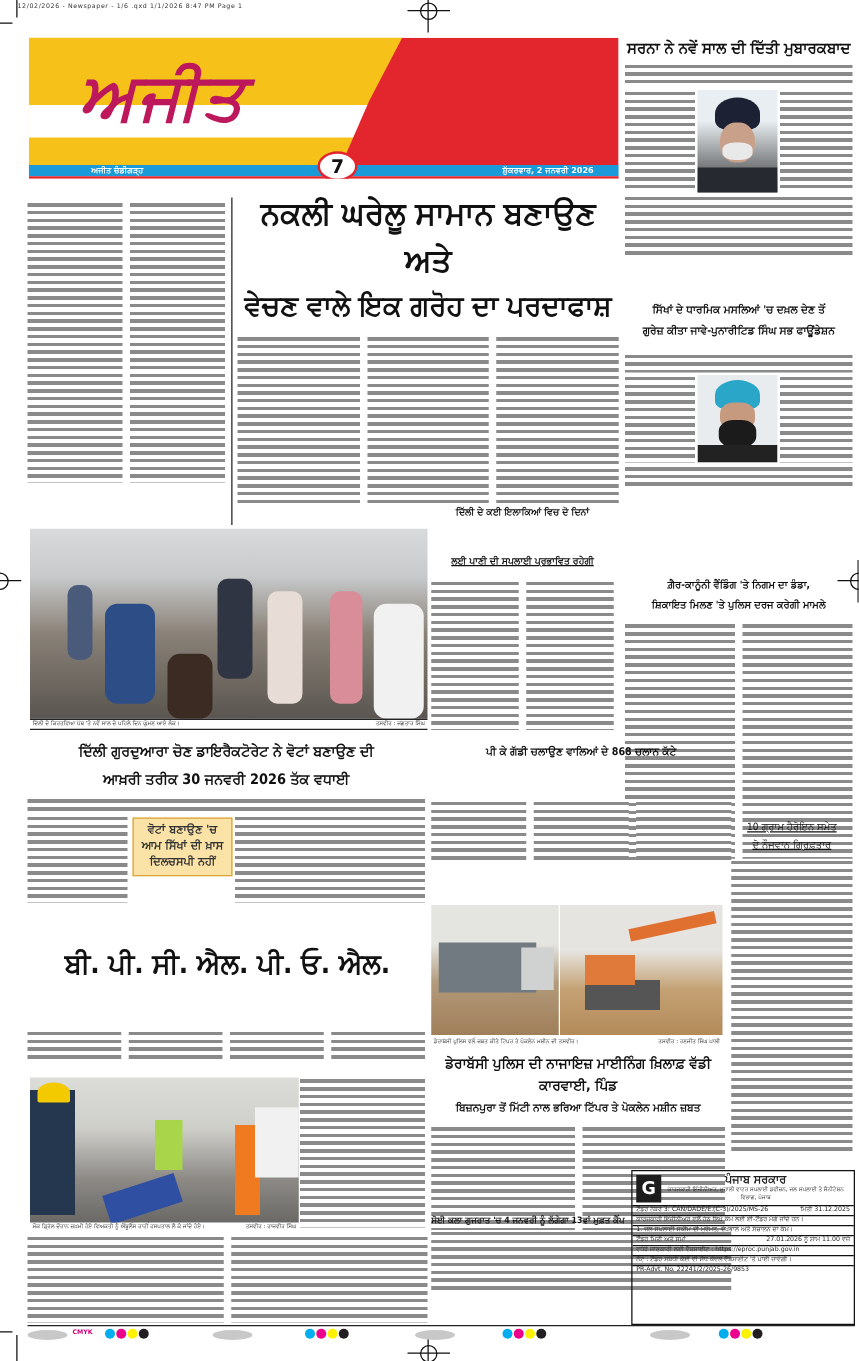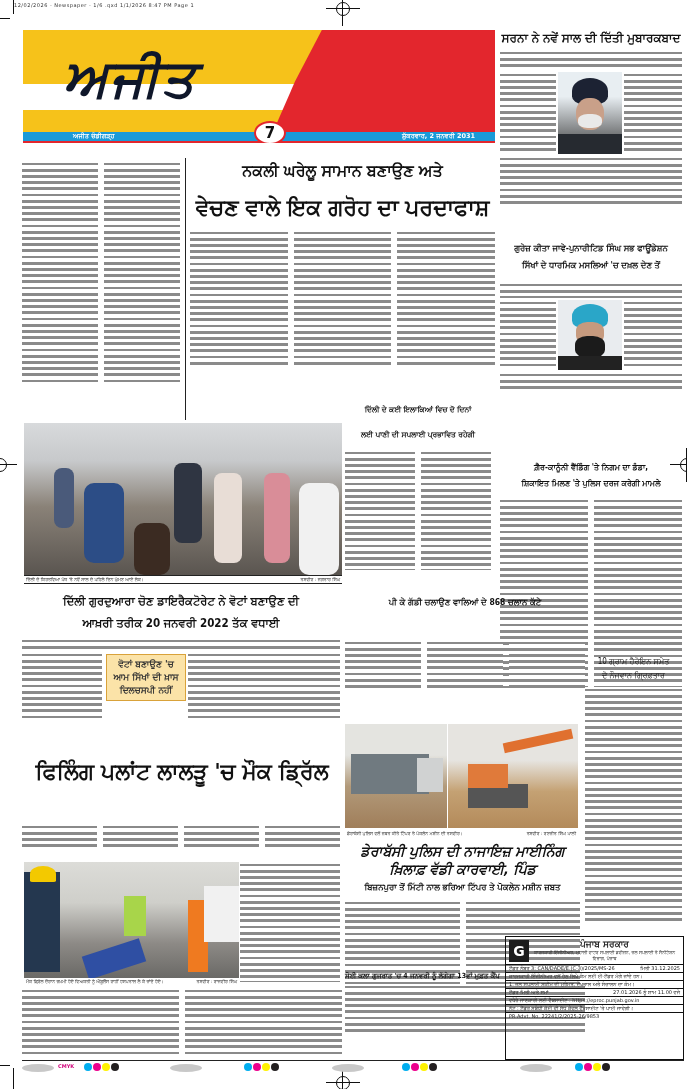--- a/index.html
+++ b/index.html
@@ -13,21 +13,21 @@
   .crop-v{width:1px;background:#111;}
   .crop-h{height:1px;background:#111;}
 
   
   .mast{left:23px;top:30px;width:472px;height:113px;overflow:hidden;}
   .mast .yellow{position:absolute;left:0;top:0;width:300px;height:102px;background:#f6c21a;}
   .mast .white-band{position:absolute;left:0;top:54px;width:300px;height:26px;background:#fff;}
   .mast .red{position:absolute;left:250px;top:0;width:222px;height:102px;background:#e3262d;clip-path:polygon(22% 0,100% 0,100% 100%,0 100%,10% 50%);}
   .mast .blue{position:absolute;left:0;top:102px;width:472px;height:9px;background:#1a9ad8;}
   .mast .redline{position:absolute;left:0;top:111px;width:472px;height:2px;background:#e3262d;}
-  .brand-left{position:absolute;left:40px;top:18px;font-size:52px;font-weight:bold;color:#0f172a;font-style:italic;letter-spacing:2px;font-family:"DejaVu Sans",sans-serif;}
+  .brand-left{position:absolute;left:40px;top:18px;font-size:52px;font-weight:bold;color:#be185d;font-style:italic;letter-spacing:2px;font-family:"DejaVu Sans",sans-serif;}
   .brand-right{position:absolute;left:300px;top:2px;font-size:78px;font-weight:bold;color:#111;font-family:"DejaVu Sans",sans-serif;}
   .edition{position:absolute;left:50px;top:102px;font-size:6.5px;color:#fff;font-weight:bold;line-height:9px;}
   .dateline{position:absolute;right:20px;top:102px;font-size:6.5px;color:#fff;font-weight:bold;line-height:9px;}
   .pagenum{position:absolute;left:231px;top:91px;width:28px;height:20px;border-radius:50%;background:#fff;border:2px solid #e3262d;text-align:center;font-weight:bold;font-size:15px;line-height:20px;}
 
   
   .hl{font-family:"DejaVu Sans Condensed","DejaVu Sans",sans-serif;font-weight:bold;color:#111;text-align:center;line-height:1.15;}
   .cols{display:flex;gap:6px;}
   .cols > div{flex:1;}
   .rule-v{background:#222;width:1px;}
@@ -68,21 +68,21 @@
 
 <div class="abs mast">
   <div class="yellow"></div>
   <div class="white-band"></div>
   <div class="red"></div>
   <div class="blue"></div>
   <div class="redline"></div>
   <div class="brand-left">ਅਜੀਤ</div>
   <div class="edition">ਅਜੀਤ ਚੰਡੀਗੜ੍ਹ</div>
   <div class="pagenum">7</div>
-  <div class="dateline">ਸ਼ੁੱਕਰਵਾਰ, 2 ਜਨਵਰੀ 2031</div>
+  <div class="dateline">ਸ਼ੁੱਕਰਵਾਰ, 2 ਜਨਵਰੀ 2026</div>
 </div>
 
 <div class="abs" style="left:500px;top:32px;width:182px;">
   <div class="hl" style="font-size:12px;">ਸਰਨਾ ਨੇ ਨਵੇਂ ਸਾਲ ਦੀ ਦਿੱਤੀ ਮੁਬਾਰਕਬਾਦ</div>
   <div class="abs txtlines" style="left:0;top:18px;width:182px;height:20px;"></div>
   <div class="abs txtlines" style="left:0;top:40px;width:56px;height:82px;"></div>
   <div class="abs photo" style="left:58px;top:40px;width:64px;height:82px;background:linear-gradient(#e8eef2 0,#e8eef2 30%,#3a3a3a 100%);">
     <div style="position:absolute;left:14px;top:6px;width:36px;height:26px;border-radius:50% 50% 30% 30%;background:#1c2233;"></div>
     <div style="position:absolute;left:18px;top:26px;width:28px;height:32px;border-radius:45%;background:#c9a089;"></div>
     <div style="position:absolute;left:20px;top:42px;width:24px;height:14px;border-radius:40%;background:#e9e9e9;"></div>
@@ -94,32 +94,32 @@
 
 <div class="abs" style="left:22px;top:158px;width:158px;">
   <div class="cols" style="margin-top:3px;">
     <div class="txtlines" style="height:225px;"></div>
     <div class="txtlines" style="height:225px;"></div>
   </div>
 </div>
 <div class="abs rule-v" style="left:185px;top:158px;height:262px;"></div>
 
 <div class="abs" style="left:190px;top:152px;width:305px;">
-  <div class="hl" style="font-size:16px;line-height:38px;">ਨਕਲੀ ਘਰੇਲੂ ਸਾਮਾਨ ਬਣਾਉਣ ਅਤੇ</div>
+  <div class="hl" style="font-size:25px;line-height:38px;">ਨਕਲੀ ਘਰੇਲੂ ਸਾਮਾਨ ਬਣਾਉਣ ਅਤੇ</div>
   <div class="hl" style="font-size:22px;line-height:36px;">ਵੇਚਣ ਵਾਲੇ ਇਕ ਗਰੋਹ ਦਾ ਪਰਦਾਫਾਸ਼</div>
   <div class="cols" style="margin-top:4px;">
     <div class="txtlines" style="height:136px;"></div>
     <div class="txtlines" style="height:136px;"></div>
     <div class="txtlines" style="height:136px;"></div>
   </div>
 </div>
 
 <div class="abs" style="left:500px;top:240px;width:182px;">
+  <div class="hl" style="font-size:8.5px;line-height:17px;">ਸਿੱਖਾਂ ਦੇ ਧਾਰਮਿਕ ਮਸਲਿਆਂ 'ਚ ਦਖ਼ਲ ਦੇਣ ਤੋਂ</div>
   <div class="hl" style="font-size:8.5px;line-height:17px;">ਗੁਰੇਜ਼ ਕੀਤਾ ਜਾਵੇ-ਪੁਨਾਰੀਟਿਡ ਸਿੰਘ ਸਭ ਫਾਊਂਡੇਸ਼ਨ</div>
-  <div class="hl" style="font-size:8.5px;line-height:17px;">ਸਿੱਖਾਂ ਦੇ ਧਾਰਮਿਕ ਮਸਲਿਆਂ 'ਚ ਦਖ਼ਲ ਦੇਣ ਤੋਂ</div>
   <div class="abs txtlines" style="left:0;top:42px;width:182px;height:16px;"></div>
   <div class="abs txtlines" style="left:0;top:60px;width:56px;height:70px;"></div>
   <div class="abs photo" style="left:58px;top:60px;width:64px;height:70px;background:#e9ecef;">
     <div style="position:absolute;left:14px;top:4px;width:36px;height:24px;border-radius:50% 50% 30% 30%;background:#2aa6c8;"></div>
     <div style="position:absolute;left:18px;top:22px;width:28px;height:22px;border-radius:40%;background:#c69a7e;"></div>
     <div style="position:absolute;left:17px;top:36px;width:30px;height:22px;border-radius:40%;background:#1b1b1b;"></div>
     <div style="position:absolute;left:0;top:56px;width:64px;height:14px;background:#222;"></div>
   </div>
   <div class="abs txtlines" style="left:124px;top:60px;width:58px;height:70px;"></div>
   <div class="abs txtlines" style="left:0;top:132px;width:182px;height:20px;"></div>
@@ -134,90 +134,90 @@
   <div style="position:absolute;left:275px;top:60px;width:40px;height:92px;background:#f1f1f1;border-radius:10px;"></div>
   <div style="position:absolute;left:110px;top:100px;width:36px;height:52px;background:#3b2b22;border-radius:10px;"></div>
 </div>
 <div class="abs caption" style="left:24px;top:575px;width:314px;">
   <span>ਦਿੱਲੀ ਦੇ ਕਿਰਤਵਿਆ ਪੱਥ 'ਤੇ ਨਵੇਂ ਸਾਲ ਦੇ ਪਹਿਲੇ ਦਿਨ ਘੁੰਮਣ ਆਏ ਲੋਕ।</span>
   <span>ਤਸਵੀਰ : ਜਗਤਾਰ ਸਿੰਘ</span>
 </div>
 
 <div class="abs" style="left:345px;top:402px;width:146px;">
   <div class="hl" style="font-size:7.5px;line-height:15px;">ਦਿੱਲੀ ਦੇ ਕਈ ਇਲਾਕਿਆਂ ਵਿਚ ਦੋ ਦਿਨਾਂ</div>
-  <div class="hl" style="font-size:7.5px;line-height:15px;margin-top:10px;">ਲਈ ਪਾਣੀ ਦੀ ਸਪਲਾਈ ਪ੍ਰਭਾਵਿਤ ਰਹੇਗੀ</div>
+  <div class="hl" style="font-size:7.5px;line-height:15px;margin-top:24px;text-decoration:underline;">ਲਈ ਪਾਣੀ ਦੀ ਸਪਲਾਈ ਪ੍ਰਭਾਵਿਤ ਰਹੇਗੀ</div>
   <div class="cols" style="margin-top:8px;">
     <div class="txtlines" style="height:120px;"></div>
     <div class="txtlines" style="height:120px;"></div>
   </div>
 </div>
 
 <div class="abs" style="left:500px;top:460px;width:182px;">
   <div class="hl" style="font-size:8px;line-height:16px;">ਗ਼ੈਰ-ਕਾਨੂੰਨੀ ਵੈਂਡਿੰਗ 'ਤੇ ਨਿਗਮ ਦਾ ਡੰਡਾ,</div>
   <div class="hl" style="font-size:8px;line-height:16px;">ਸ਼ਿਕਾਇਤ ਮਿਲਣ 'ਤੇ ਪੁਲਿਸ ਦਰਜ ਕਰੇਗੀ ਮਾਮਲੇ</div>
   <div class="cols" style="margin-top:6px;">
     <div class="txtlines" style="height:190px;"></div>
     <div class="txtlines" style="height:190px;"></div>
   </div>
 </div>
 
 <div class="abs" style="left:22px;top:590px;width:318px;">
   <div class="hl" style="font-size:11.5px;line-height:22px;">ਦਿੱਲੀ ਗੁਰਦੁਆਰਾ ਚੋਣ ਡਾਇਰੈਕਟੋਰੇਟ ਨੇ ਵੋਟਾਂ ਬਣਾਉਣ ਦੀ</div>
-  <div class="hl" style="font-size:11.5px;line-height:22px;">ਆਖ਼ਰੀ ਤਰੀਕ 20 ਜਨਵਰੀ 2022 ਤੱਕ ਵਧਾਈ</div>
+  <div class="hl" style="font-size:11.5px;line-height:22px;">ਆਖ਼ਰੀ ਤਰੀਕ 30 ਜਨਵਰੀ 2026 ਤੱਕ ਵਧਾਈ</div>
   <div class="abs txtlines" style="left:0;top:48px;width:318px;height:12px;"></div>
   <div class="abs txtlines" style="left:0;top:62px;width:80px;height:70px;"></div>
   <div class="abs boxout" style="left:84px;top:64px;width:74px;">ਵੋਟਾਂ ਬਣਾਉਣ 'ਚ ਆਮ ਸਿੱਖਾਂ ਦੀ ਖ਼ਾਸ ਦਿਲਚਸਪੀ ਨਹੀਂ</div>
   <div class="abs txtlines" style="left:166px;top:62px;width:152px;height:70px;"></div>
 </div>
 
 <div class="abs" style="left:345px;top:592px;width:240px;">
   <div class="hl" style="font-size:8.5px;line-height:20px;">ਪੀ ਕੇ ਗੱਡੀ ਚਲਾਉਣ ਵਾਲਿਆਂ ਦੇ 868 ਚਲਾਨ ਕੱਟੇ</div>
 </div>
 <div class="abs cols" style="left:345px;top:640px;width:240px;">
   <div class="txtlines" style="height:48px;"></div>
   <div class="txtlines" style="height:48px;"></div>
   <div class="txtlines" style="height:48px;"></div>
 </div>
 
-<div class="abs" style="left:585px;top:655px;width:97px;">
+<div class="abs" style="left:585px;top:655px;width:97px;text-decoration:underline;">
   <div class="hl" style="font-size:8px;line-height:14px;font-weight:normal;">10 ਗ੍ਰਾਮ ਹੈਰੋਇਨ ਸਮੇਤ</div>
   <div class="hl" style="font-size:8px;line-height:14px;font-weight:normal;">ਦੋ ਨੌਜਵਾਨ ਗ੍ਰਿਫ਼ਤਾਰ</div>
   <div class="txtlines" style="height:235px;margin-top:4px;"></div>
 </div>
 
 <div class="abs photo" style="left:345px;top:724px;width:102px;height:104px;background:linear-gradient(#e4e4e0 0,#e4e4e0 30%,#b29a7a 60%,#a07e5a 100%);">
   <div style="position:absolute;left:6px;top:30px;width:78px;height:40px;background:#707a80;"></div>
   <div style="position:absolute;left:72px;top:34px;width:26px;height:34px;background:#d0d2d2;"></div>
 </div>
 <div class="abs photo" style="left:448px;top:724px;width:130px;height:104px;background:linear-gradient(#e6e4e0 0,#e6e4e0 35%,#c4a173 65%,#b38a5a 100%);">
   <div style="position:absolute;left:20px;top:60px;width:60px;height:24px;background:#555;"></div>
   <div style="position:absolute;left:20px;top:40px;width:40px;height:24px;background:#e07a3a;"></div>
   <div style="position:absolute;left:55px;top:12px;width:70px;height:10px;background:#e0702f;transform:rotate(-12deg);"></div>
 </div>
 <div class="abs caption" style="left:345px;top:830px;width:229px;border:none;">
   <span>ਡੇਰਾਬੱਸੀ ਪੁਲਿਸ ਵਲੋਂ ਜ਼ਬਤ ਕੀਤੇ ਟਿੱਪਰ ਤੇ ਪੋਕਲੇਨ ਮਸ਼ੀਨ ਦੀ ਤਸਵੀਰ।</span>
   <span>ਤਸਵੀਰ : ਰਣਜੀਤ ਸਿੰਘ ਪਾਲੀ</span>
 </div>
 
 <div class="abs" style="left:345px;top:842px;width:235px;">
-  <div class="hl" style="font-size:14px;line-height:18px;font-style:italic;">ਡੇਰਾਬੱਸੀ ਪੁਲਿਸ ਦੀ ਨਾਜਾਇਜ਼ ਮਾਈਨਿੰਗ ਖ਼ਿਲਾਫ਼ ਵੱਡੀ ਕਾਰਵਾਈ, ਪਿੰਡ</div>
+  <div class="hl" style="font-size:11px;line-height:18px;">ਡੇਰਾਬੱਸੀ ਪੁਲਿਸ ਦੀ ਨਾਜਾਇਜ਼ ਮਾਈਨਿੰਗ ਖ਼ਿਲਾਫ਼ ਵੱਡੀ ਕਾਰਵਾਈ, ਪਿੰਡ</div>
   <div class="hl" style="font-size:8.5px;line-height:18px;">ਬਿਜ਼ਨਪੁਰਾ ਤੋਂ ਮਿੱਟੀ ਨਾਲ ਭਰਿਆ ਟਿੱਪਰ ਤੇ ਪੋਕਲੇਨ ਮਸ਼ੀਨ ਜ਼ਬਤ</div>
   <div class="cols" style="margin-top:4px;">
     <div class="txtlines" style="height:86px;"></div>
     <div class="txtlines" style="height:86px;"></div>
   </div>
 </div>
 
 <div class="abs" style="left:345px;top:970px;width:240px;">
   <div class="hl" style="font-size:7px;line-height:12px;text-align:left;">ਸੋਈ ਕਲਾ ਗੁਜਰਾਤ 'ਚ 4 ਜਨਵਰੀ ਨੂੰ ਲੱਗੇਗਾ 13ਵਾਂ ਮੁਫ਼ਤ ਕੈਂਪ</div>
   <div class="txtlines" style="height:50px;margin-top:2px;"></div>
 </div>
 
 <div class="abs" style="left:22px;top:756px;width:320px;">
-  <div class="hl" style="font-size:22px;line-height:32px;">ਫਿਲਿੰਗ ਪਲਾਂਟ ਲਾਲੜੂ 'ਚ ਮੌਕ ਡ੍ਰਿੱਲ</div>
+  <div class="hl" style="font-size:22px;line-height:32px;">ਬੀ. ਪੀ. ਸੀ. ਐਲ. ਪੀ. ਓ. ਐਲ.</div>
 </div>
 <div class="abs cols" style="left:22px;top:824px;width:318px;">
   <div class="txtlines" style="height:26px;"></div>
   <div class="txtlines" style="height:26px;"></div>
   <div class="txtlines" style="height:26px;"></div>
   <div class="txtlines" style="height:26px;"></div>
 </div>
 <div class="abs photo" style="left:24px;top:862px;width:215px;height:116px;background:linear-gradient(#dcdcd8 0,#cfcfca 35%,#8d8a86 70%,#6a6966 100%);">
   <div style="position:absolute;left:0;top:10px;width:36px;height:100px;background:#24374f;"></div>
   <div style="position:absolute;left:6px;top:4px;width:26px;height:16px;border-radius:50% 50% 10% 10%;background:#f3c900;"></div>

